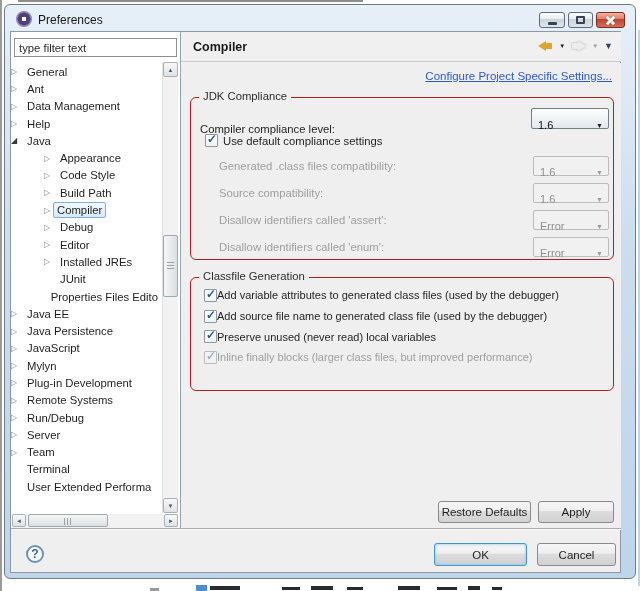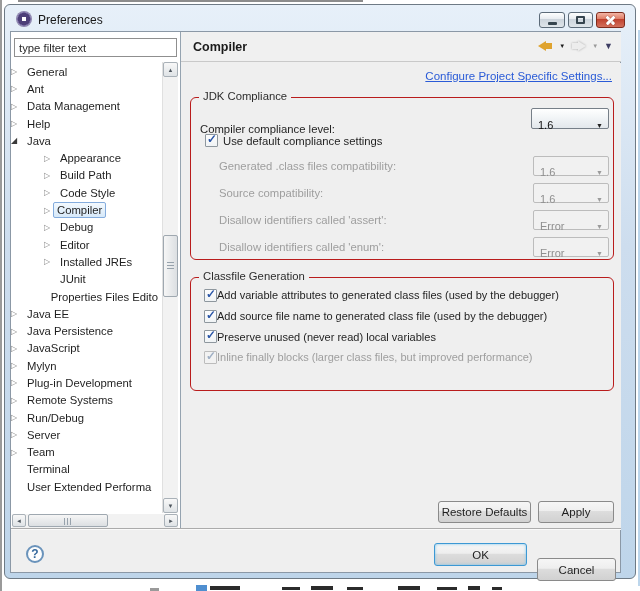--- a/index.html
+++ b/index.html
@@ -121,21 +121,21 @@
   .cbrow.not-enabled .cb{border-color:#bcbcbc;background:#f2f2f2}
   .cbrow.not-enabled .cb::after{color:#9fafc4}
 
   
   .btn{position:absolute;height:22px;display:flex;align-items:center;justify-content:center;
        font-family:"Liberation Sans",sans-serif;font-size:11.5px;color:#1f1f1f;border:1px solid #8a8a8a;border-radius:3px;
        background:linear-gradient(#f6f6f6,#eeeeee 45%,#dddddd 46%,#d1d1d1)}
   .btn.restore{left:438px;top:501px;width:93px}
   .btn.apply{left:538px;top:501px;width:76px}
   .btn.ok{left:434px;top:543px;width:93px;height:23px;border:1px solid #3c98d4;box-shadow:inset 0 0 3px #7bc3ea}
-  .btn.cancel{left:537px;top:558px;width:79px;height:23px}
+  .btn.cancel{left:537px;top:543px;width:79px;height:23px}
 
   
   .help{position:absolute;left:26px;top:545px;width:18px;height:18px;border:2px solid #6a93bb;border-radius:50%;
         display:flex;align-items:center;justify-content:center;font-size:12px;font-weight:bold;color:#35689c;background:#fdfdfd}
 </style>
 </head>
 <body>
 
 <div class="bg-line-left"></div>
 <div class="bg-line-top"></div>
@@ -182,25 +182,25 @@
     <div class="tree-item level-0 state-expanded">
       <span class="tw"></span>
       <span class="tl">Java</span>
     </div>
     <div class="tree-item level-1 state-collapsed">
       <span class="tw"></span>
       <span class="tl">Appearance</span>
     </div>
     <div class="tree-item level-1 state-collapsed">
       <span class="tw"></span>
+      <span class="tl">Code Style</span>
+    </div>
+    <div class="tree-item level-1 state-collapsed">
+      <span class="tw"></span>
       <span class="tl">Build Path</span>
-    </div>
-    <div class="tree-item level-1 state-collapsed">
-      <span class="tw"></span>
-      <span class="tl">Code Style</span>
     </div>
     <div class="tree-item level-1 state-collapsed selected">
       <span class="tw"></span>
       <span class="tl">Compiler</span>
     </div>
     <div class="tree-item level-1 state-collapsed">
       <span class="tw"></span>
       <span class="tl">Debug</span>
     </div>
     <div class="tree-item level-1 state-collapsed">

